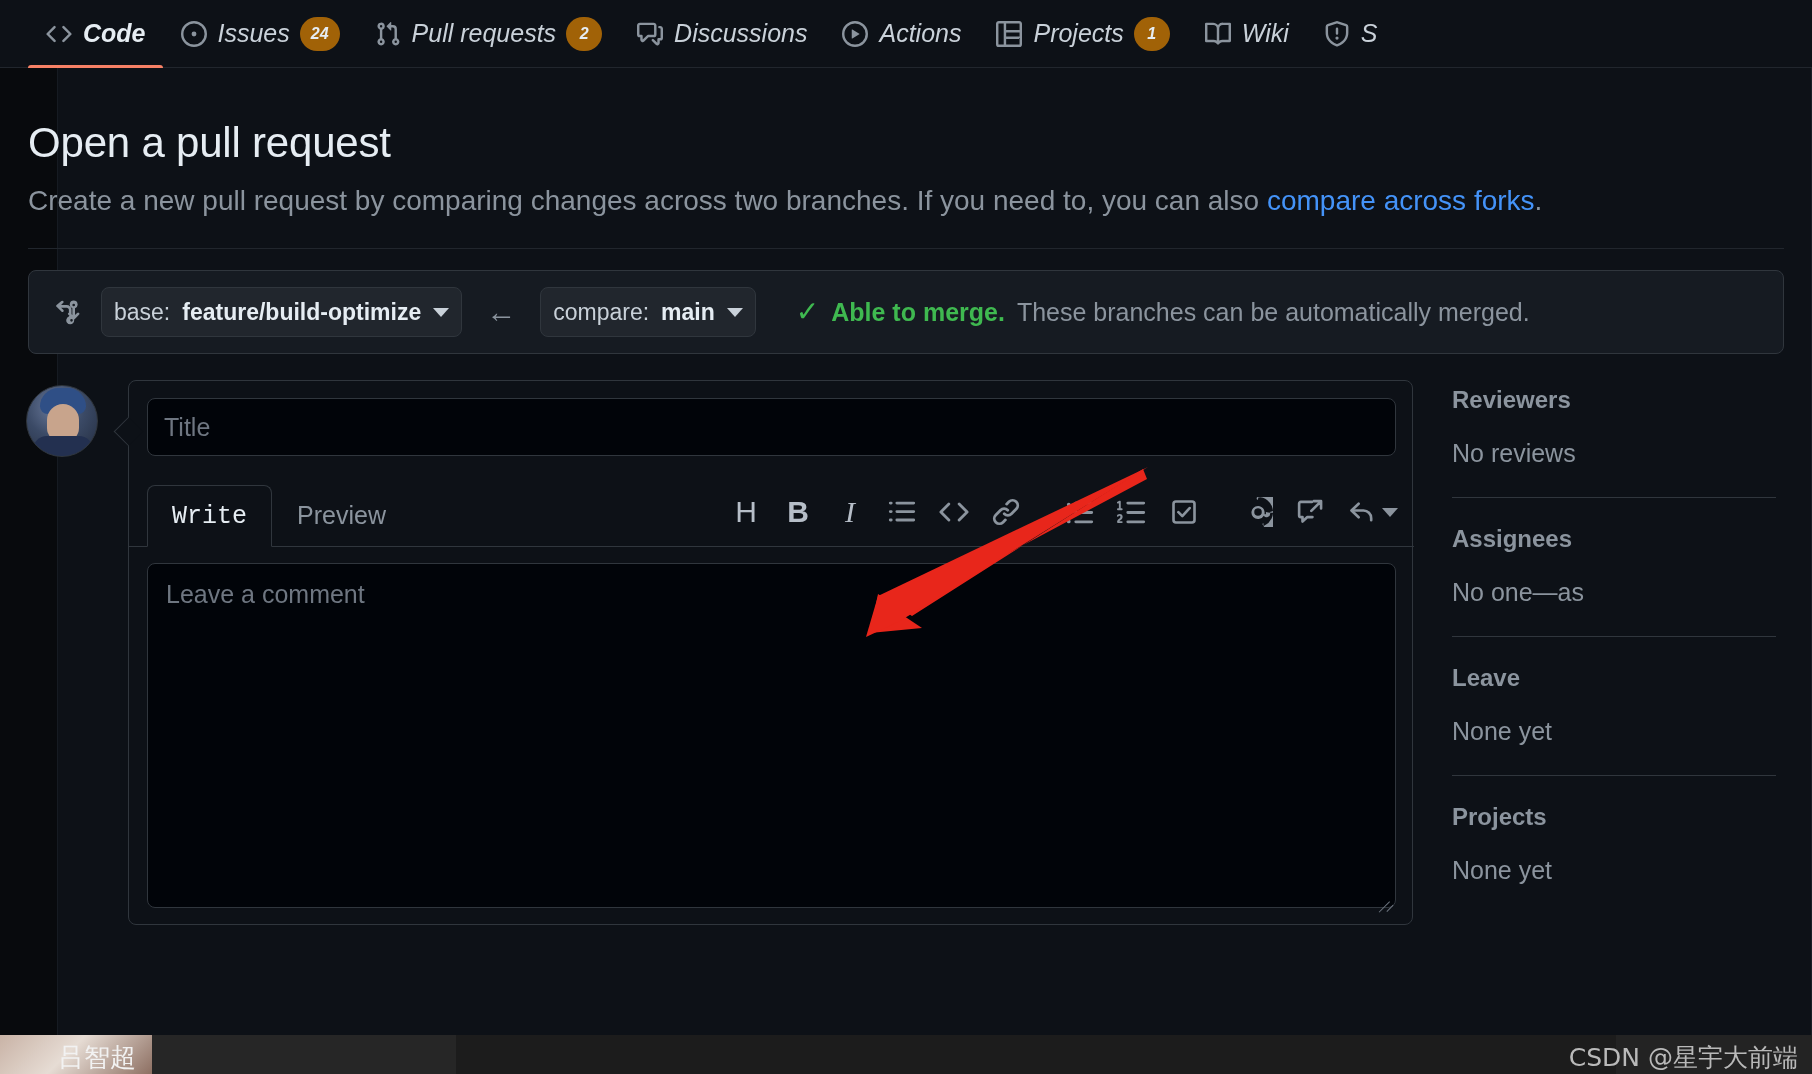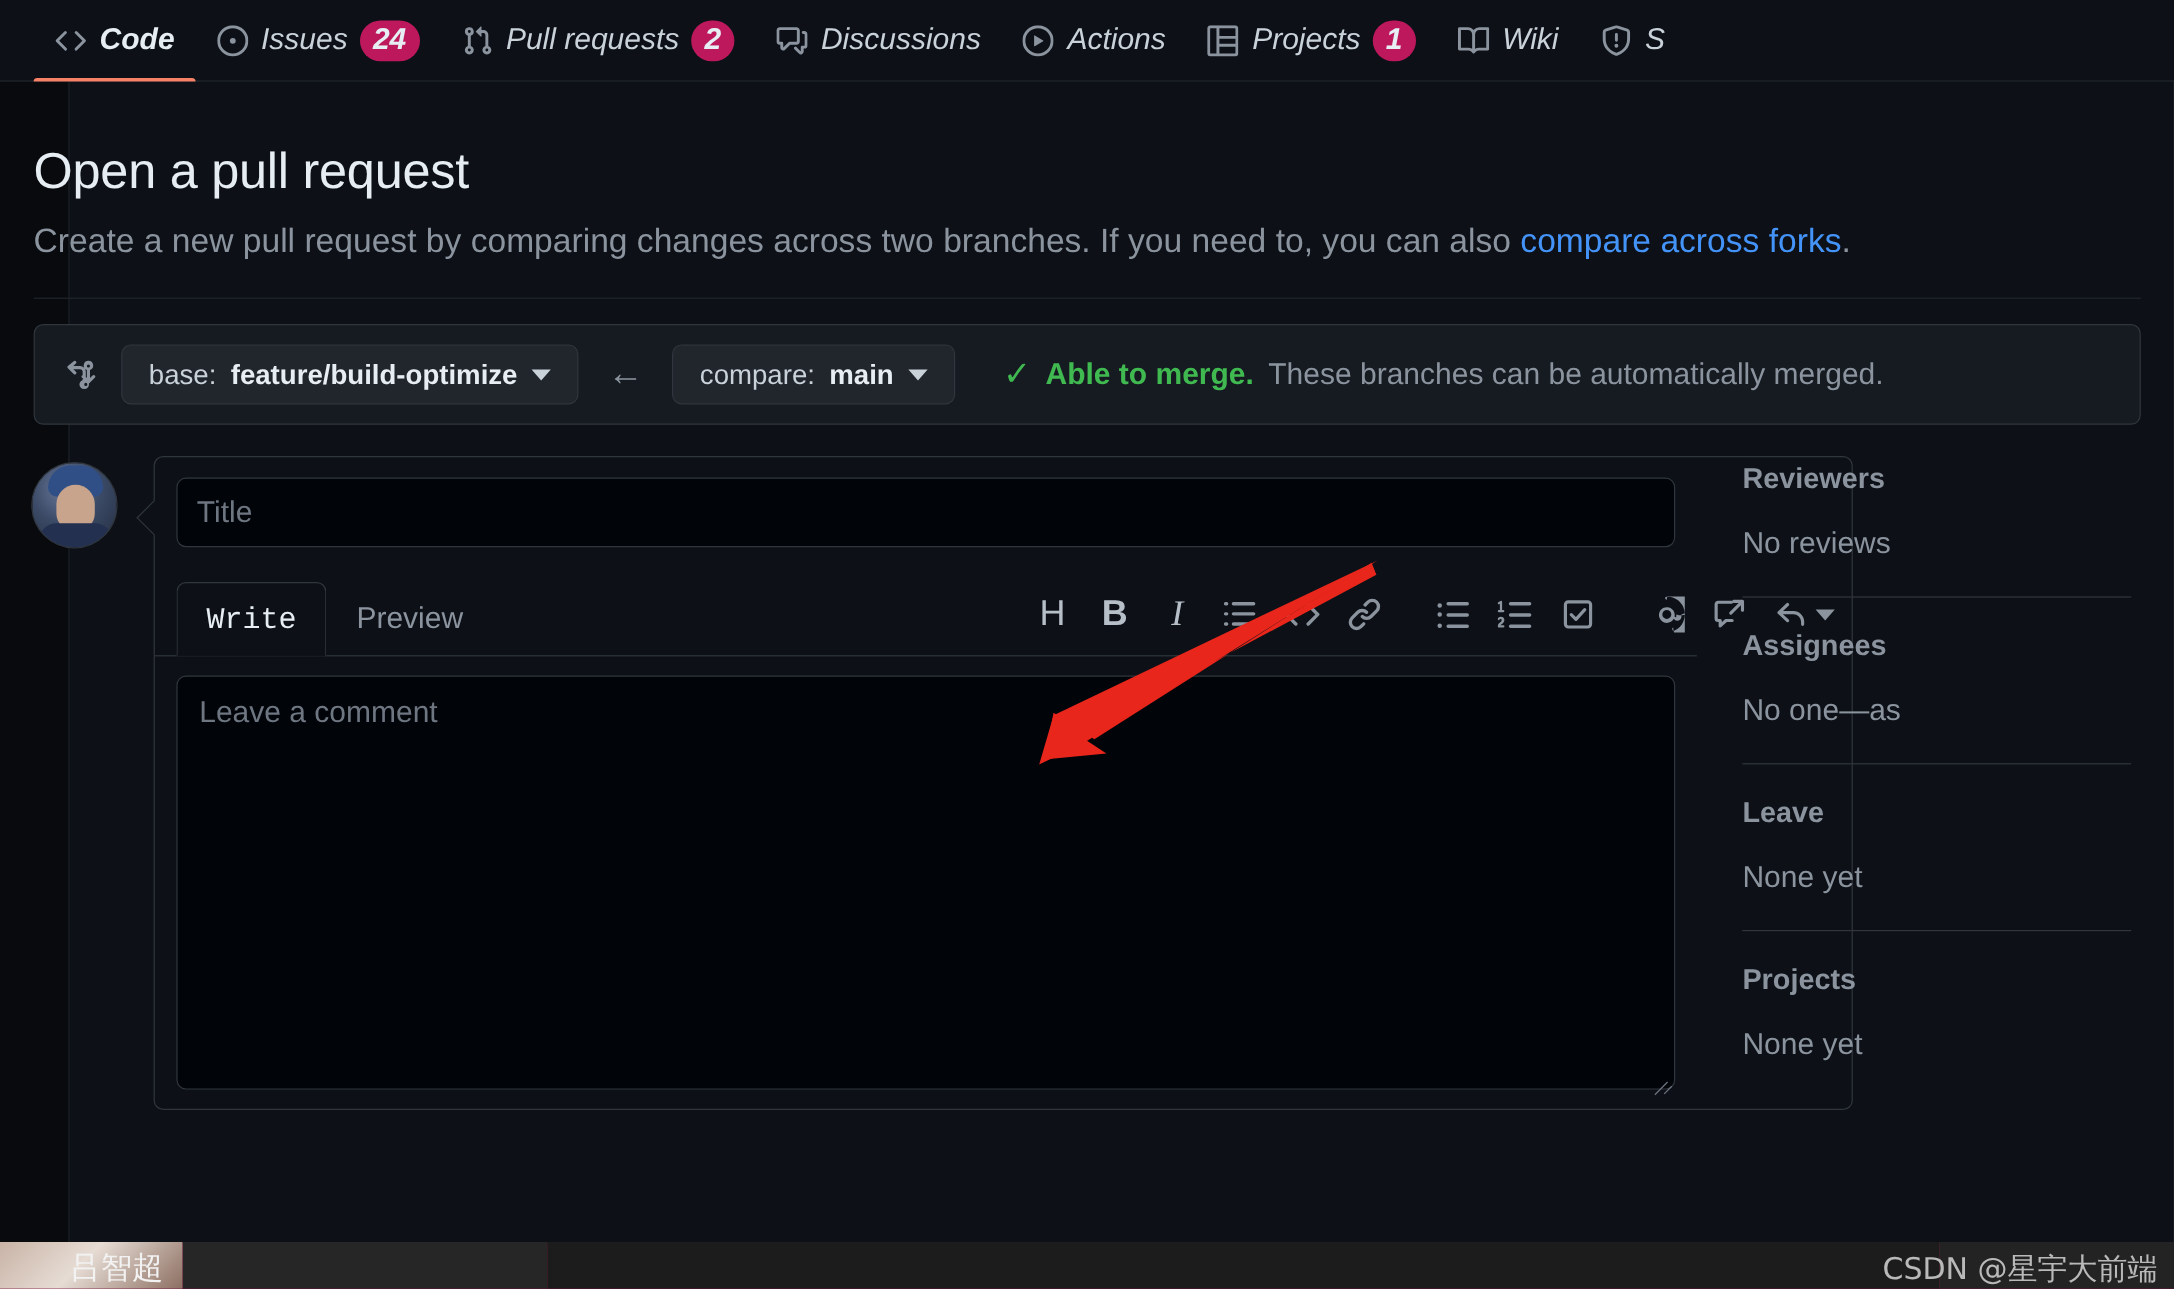--- a/index.html
+++ b/index.html
@@ -65,23 +65,23 @@
   }
   .nav-icon svg { display: block; }
   .nav-counter {
     display: inline-flex;
     align-items: center;
     justify-content: center;
     min-width: 36px;
     height: 34px;
     padding: 0 11px;
     border-radius: 18px;
-    background: #be185d;
+    background: #a16207;
     color: #e6edf3;
-    font-size: 25px;
+    font-size: 16px;
     font-weight: 600;
     line-height: 1;
   }
 
   
   .page-head {
     position: absolute;
     top: 118px;
     left: 28px;
     width: 1520px;
@@ -132,21 +132,21 @@
     width: 30px; height: 30px;
     color: #8b949e;
     display: flex; align-items: center; justify-content: center;
     flex: none;
   }
   .branch-pill {
     display: inline-flex;
     align-items: center;
     gap: 12px;
     height: 50px;
-    padding: 0 22px;
+    padding: 0 12px;
     border: 1px solid #30363d;
     border-radius: 8px;
     background: #21262d;
     color: #c9d1d9;
     font-size: 23px;
     cursor: pointer;
     white-space: nowrap;
   }
   .branch-pill b { color: #e6edf3; font-weight: 600; }
   .caret {
@@ -202,21 +202,21 @@
     position: absolute; bottom: 0; left: 6px;
     width: 60px; height: 20px;
     background: #233050;
     border-radius: 14px 14px 0 0;
   }
 
   .composer {
     position: absolute;
     top: 380px;
     left: 128px;
-    width: 1416px;
+    width: 1285px;
     height: 545px;
     border: 1px solid #30363d;
     border-radius: 8px;
     background: #0d1117;
   }
   .composer::before {
     content: "";
     position: absolute;
     left: -11px; top: 40px;
     width: 20px; height: 20px;

